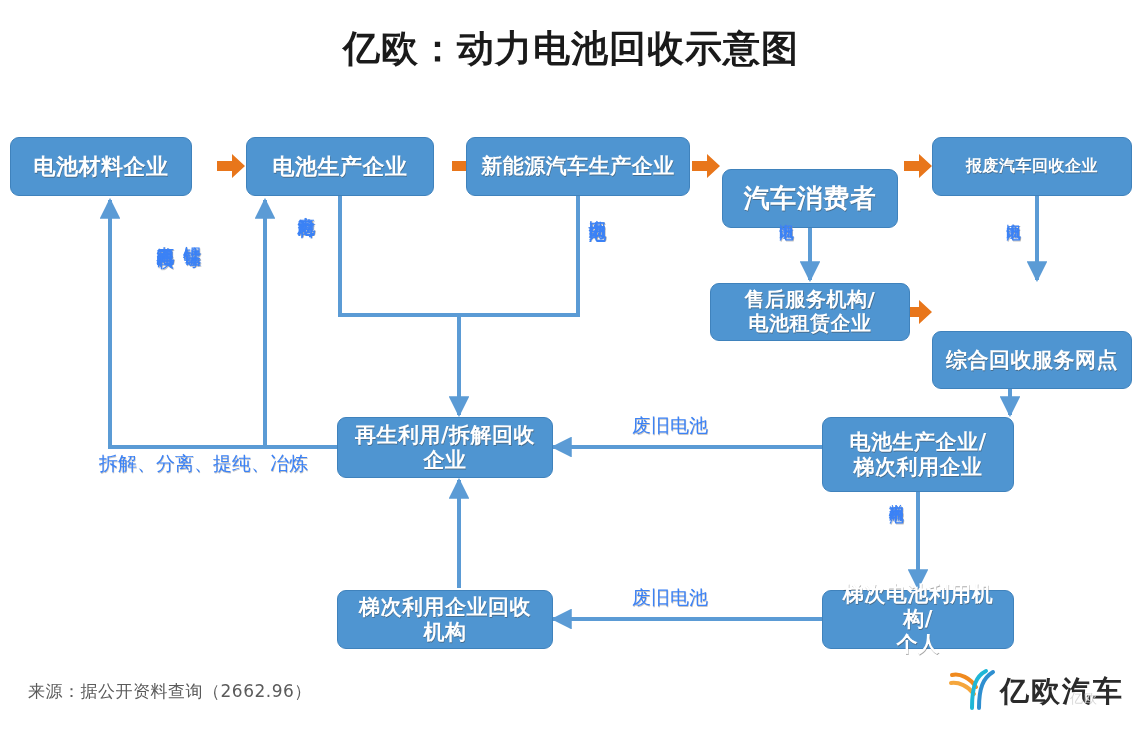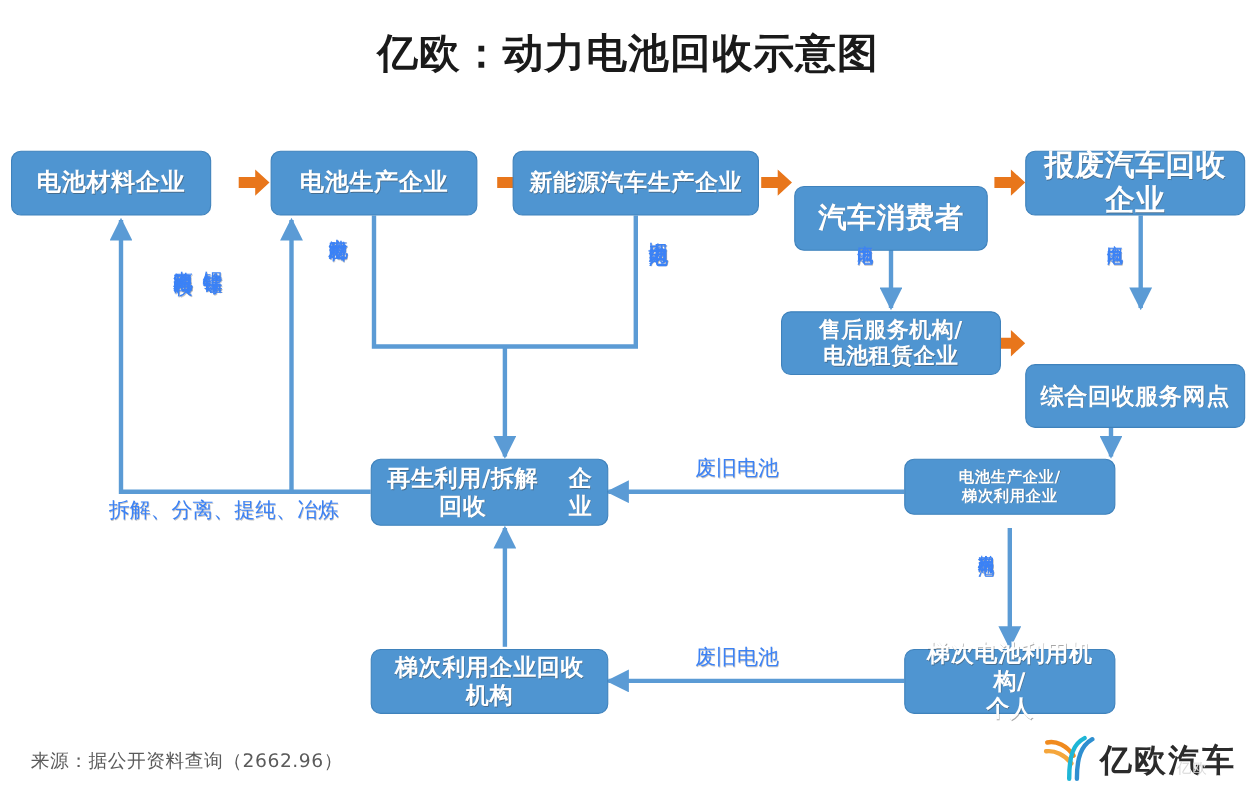--- a/index.html
+++ b/index.html
@@ -123,39 +123,39 @@
   </div>
 
   <div class="node" style="left:466px;top:137px;width:224px;height:59px;font-size:21px;">
     <span>新能源汽车生产企业</span>
   </div>
 
   <div class="node" style="left:722px;top:137px;width:176px;height:59px;font-size:26px;margin-top:32px;">
     <span>汽车消费者</span>
   </div>
 
-  <div class="node" style="left:932px;top:137px;width:200px;height:59px;font-size:27px;">
+  <div class="node" style="left:932px;top:137px;width:200px;height:59px;font-size:16px;">
     <span>报废汽车回收企业</span>
   </div>
 
   <div class="node" style="left:710px;top:283px;width:200px;height:58px;font-size:20px;flex-direction:column;">
     <span>售后服务机构/</span>
     <span>电池租赁企业</span>
   </div>
 
   <div class="node" style="left:932px;top:283px;width:200px;height:58px;font-size:21px;margin-top:48px;">
     <span>综合回收服务网点</span>
   </div>
 
-  <div class="node" style="left:337px;top:417px;width:216px;height:61px;font-size:21px;flex-direction:row;">
+  <div class="node" style="left:337px;top:417px;width:216px;height:61px;font-size:21px;flex-direction:column;">
     <span>再生利用/拆解回收</span>
     <span>企业</span>
   </div>
 
-  <div class="node" style="left:822px;top:417px;width:192px;height:51px;font-size:14px;flex-direction:column;">
+  <div class="node" style="left:822px;top:417px;width:192px;height:75px;font-size:21px;flex-direction:column;">
     <span>电池生产企业/</span>
     <span>梯次利用企业</span>
   </div>
 
   <div class="node" style="left:337px;top:590px;width:216px;height:59px;font-size:21px;flex-direction:column;">
     <span>梯次利用企业回收</span>
     <span>机构</span>
   </div>
 
   <div class="node" style="left:822px;top:590px;width:192px;height:59px;font-size:21px;flex-direction:column;">

